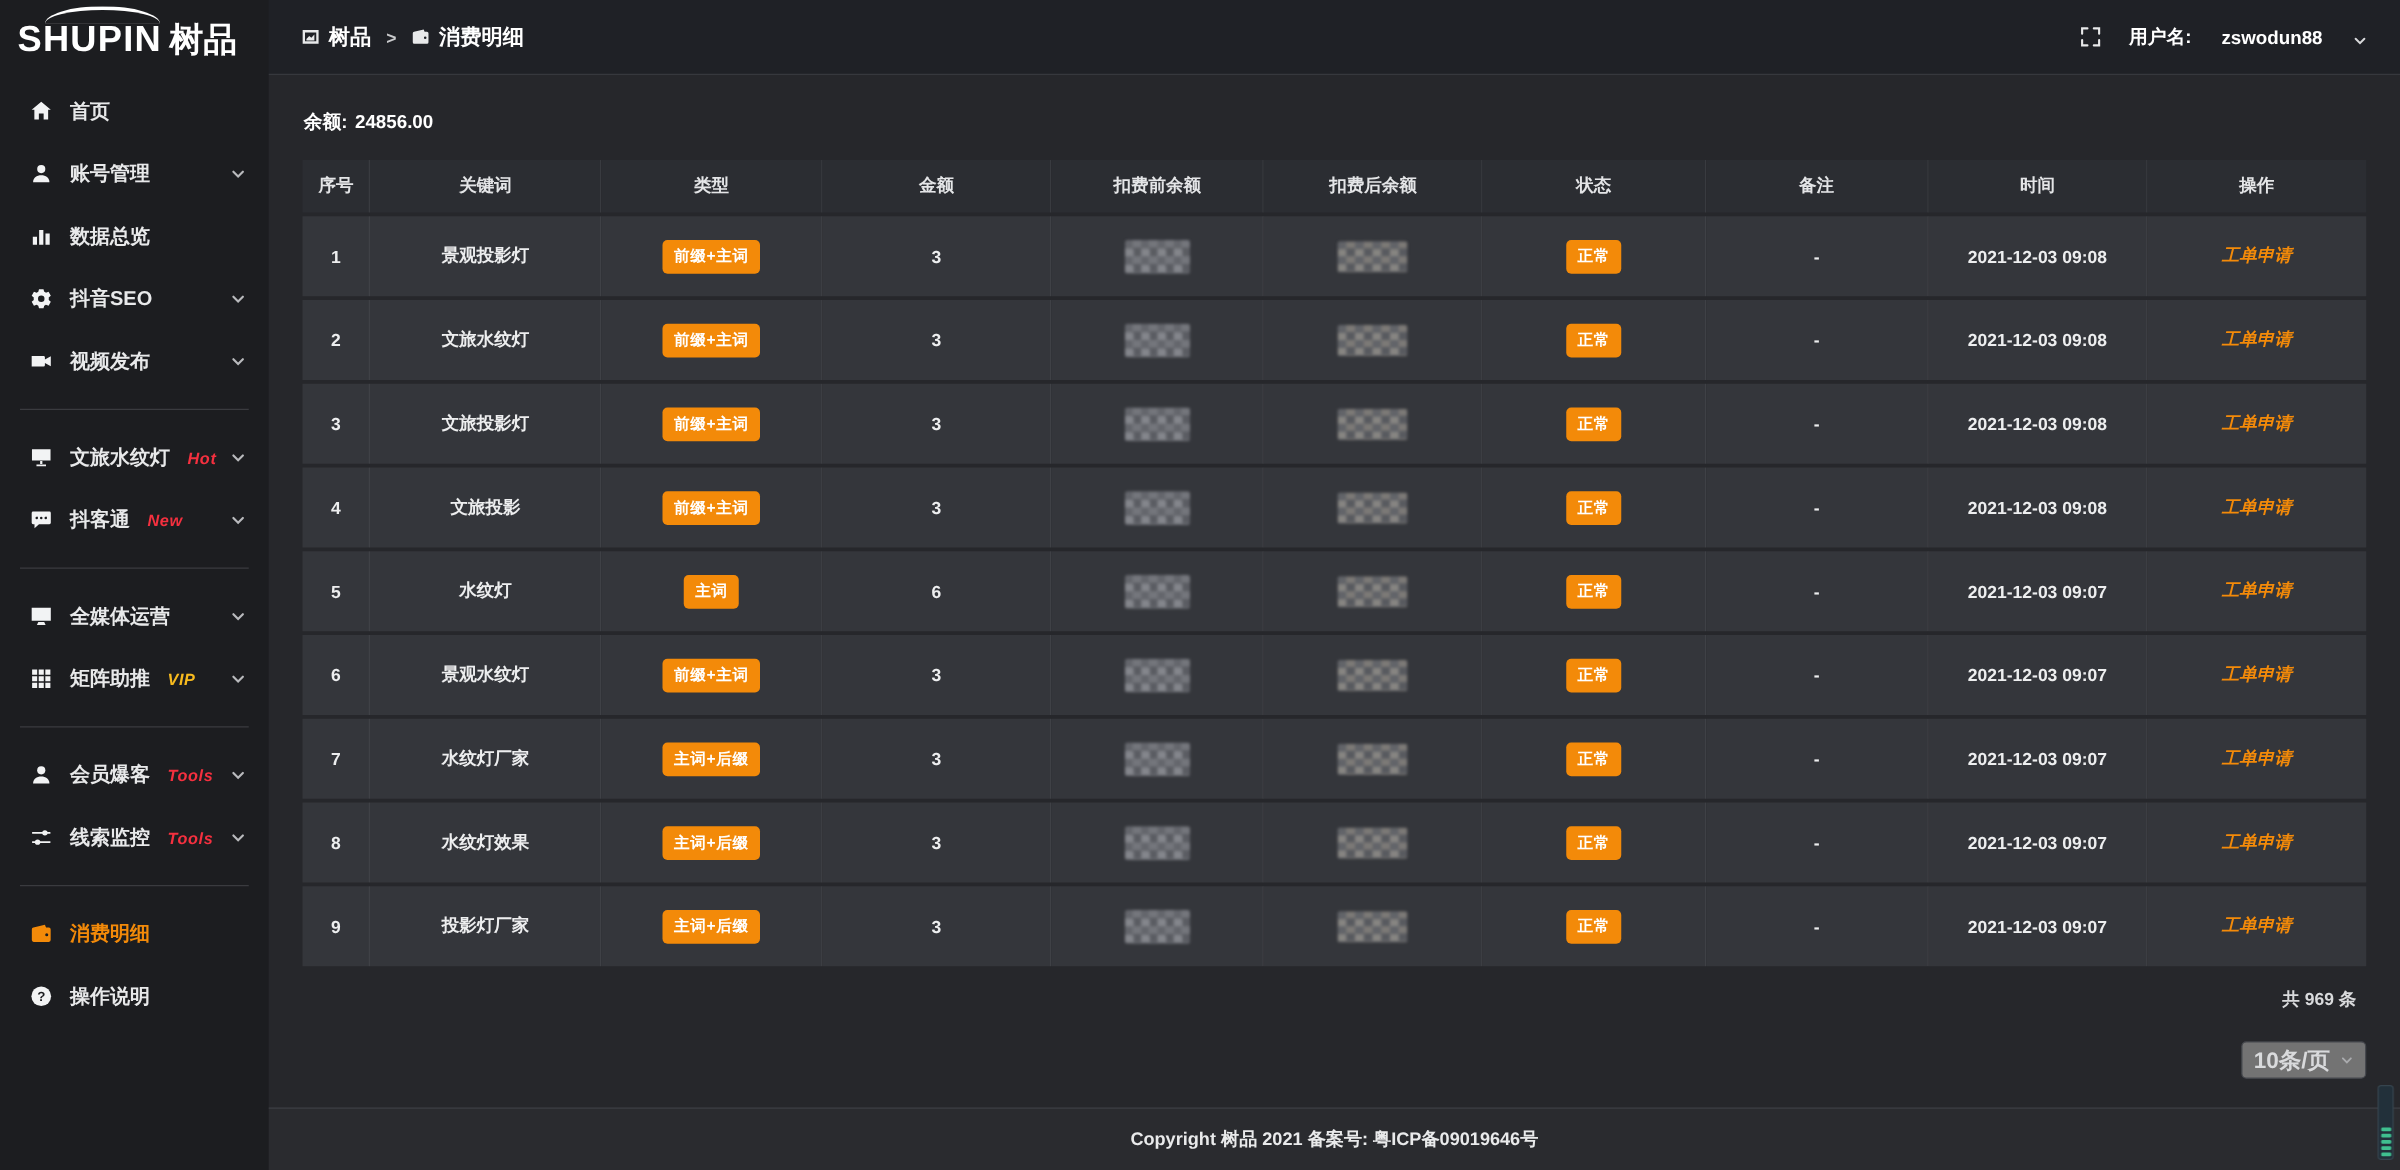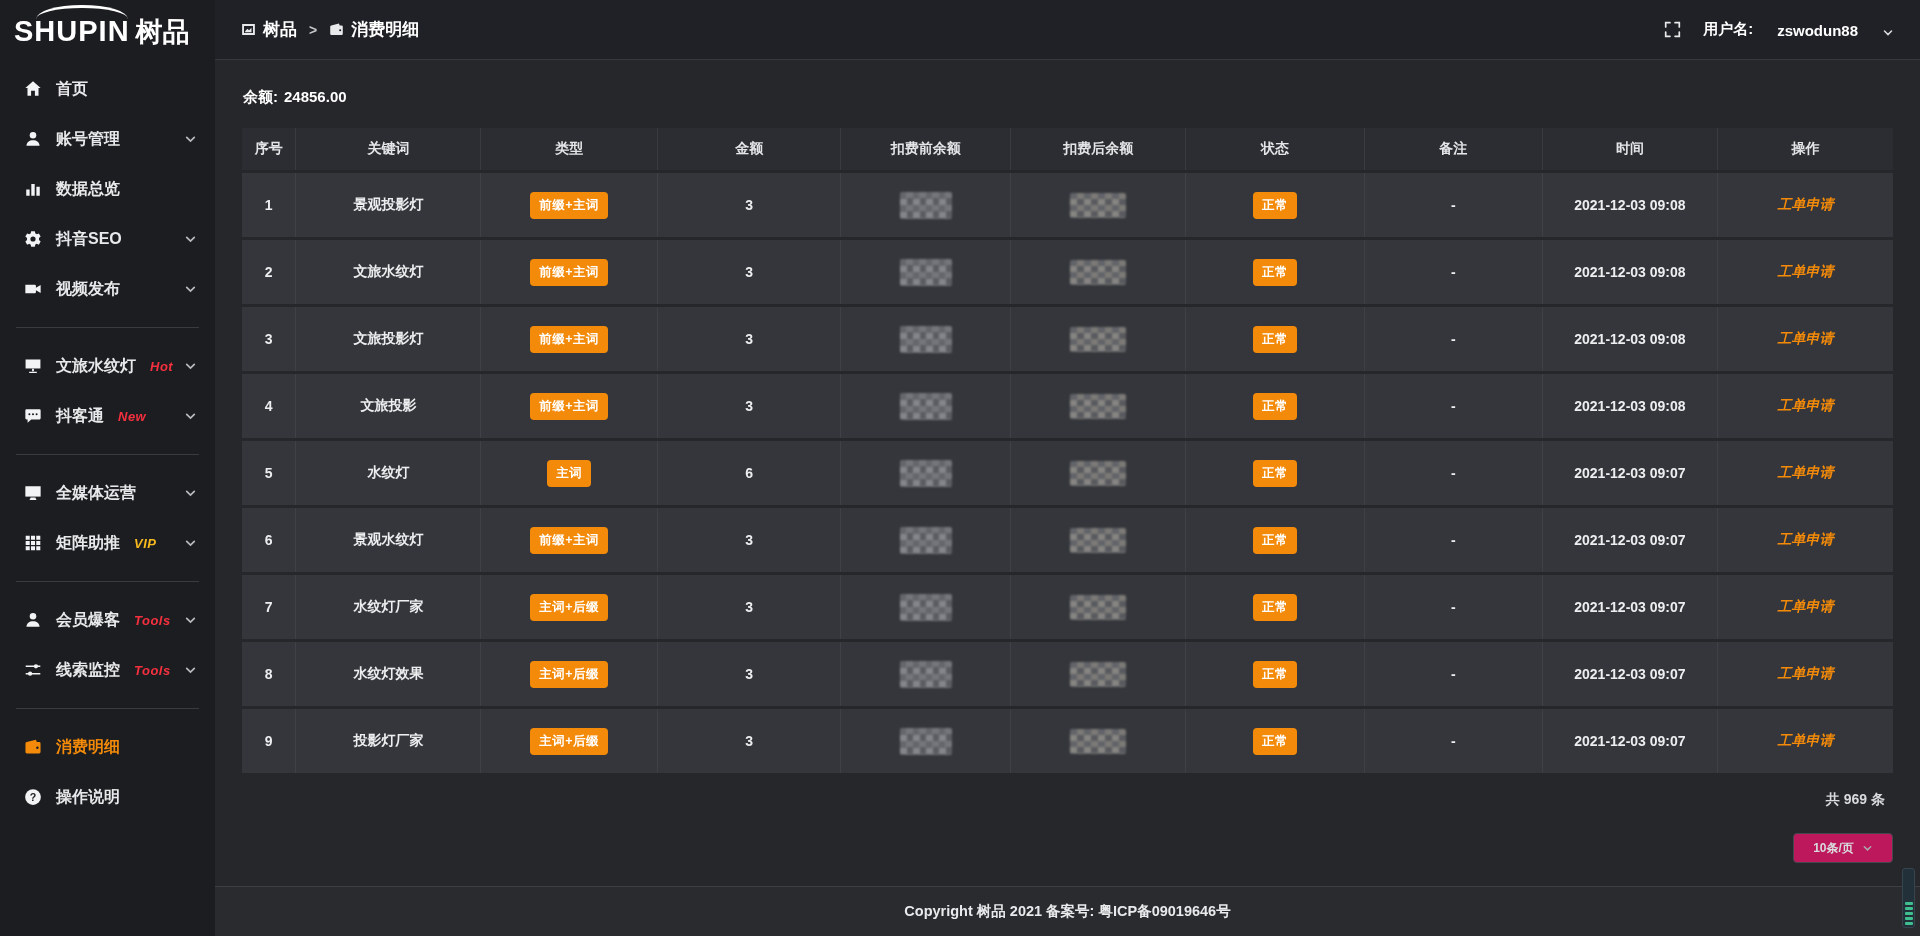--- a/index.html
+++ b/index.html
@@ -63,22 +63,22 @@
     background:conic-gradient(#7A7C82 25%, #5E6066 0 50%, #8B8D93 0 75%, #696B71 0) 0 0/13px 13px; }
   .mosaic.post { width:56px; height:25px;
     background:conic-gradient(#83807C 25%, #5C5E63 0 50%, #8E8C88 0 75%, #66686D 0) 0 0/14px 12px; }
   .time-cell { font-size:15px; }
   .action { color:#F38A09; font-weight:700; cursor:pointer; text-decoration:none; font-size:14px; }
 
   
   .pagination { margin-top:15px; display:flex; align-items:flex-end; justify-content:center; gap:24px;
     color:#D9DADC; font-size:14px; font-weight:600;flex-direction:column; }
   .pg-total { margin-right:8px; }
-  .pg-size { width:100px; height:30px; background:#be185d; border:1px solid #46484E; border-radius:4px;
-    display:inline-flex; align-items:center; justify-content:center; gap:8px; font-size:12px; cursor:pointer; }
+  .pg-size { width:100px; height:30px; background:#737373; border:1px solid #46484E; border-radius:4px;
+    display:inline-flex; align-items:center; justify-content:center; gap:8px; font-size:18px; cursor:pointer; }
   .pg-size .chev { display:inline-flex; width:11px; height:11px; color:#A9AAAD; }
   .pg-size .chev svg { width:11px; height:11px; }
   .pg-btn { min-width:28px; height:28px; border:none; border-radius:3px; background:#E9EAEC; color:#4E5156;
     font-size:13.5px; font-weight:700; cursor:pointer; display:inline-flex; align-items:center; justify-content:center;
     font-family:inherit; padding:0 4px; }
   .pg-btn.dark { background:#2E3034; color:#CFD0D3; }
   .pg-btn.active { background:#F38A09; color:#FFF; }
   .pg-btn svg { width:12px; height:12px; }
   .pg-goto-label { margin-left:18px; }
   .pg-goto { width:40px; height:28px; background:#2E3034; border:1px solid #46484E; border-radius:3px;

